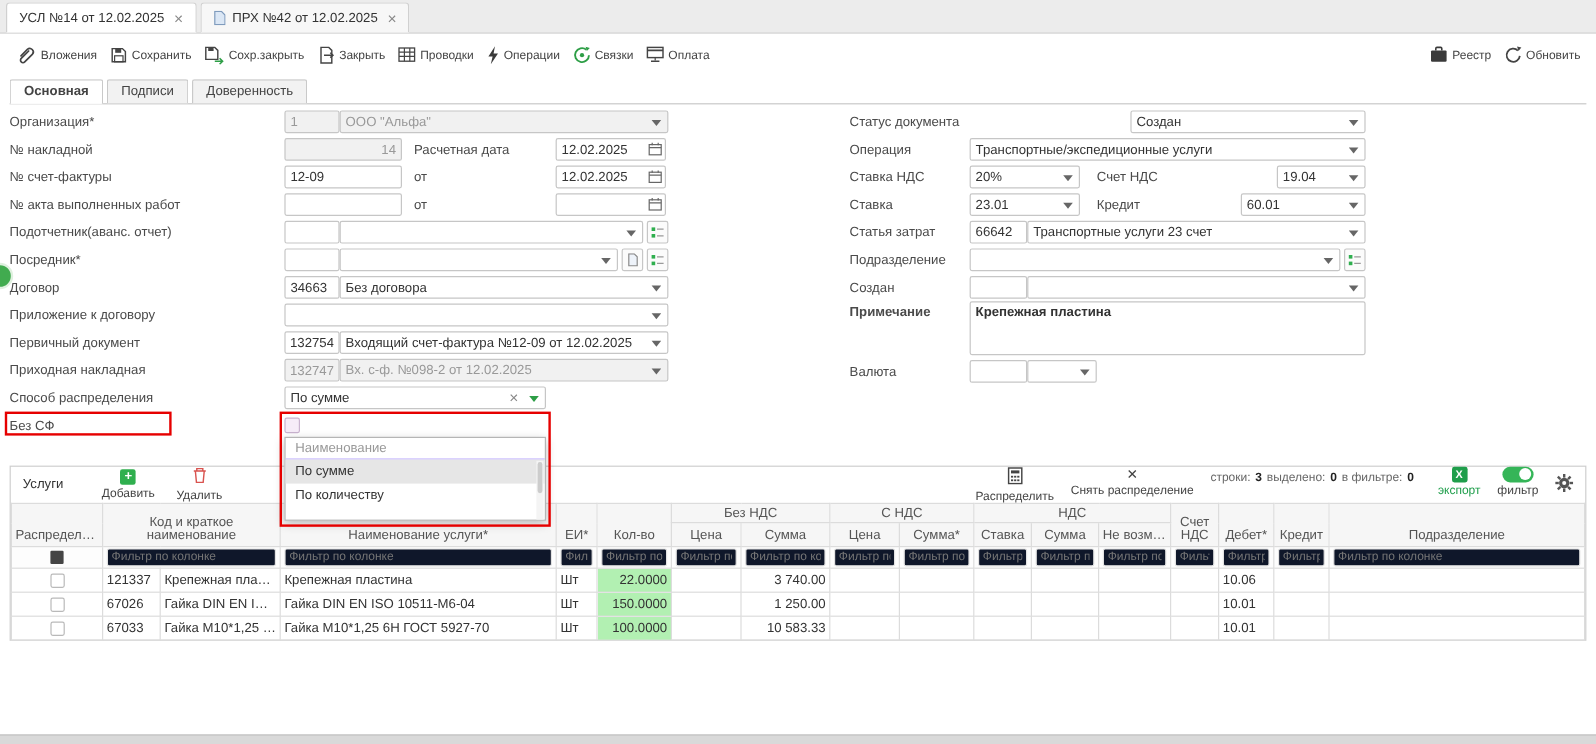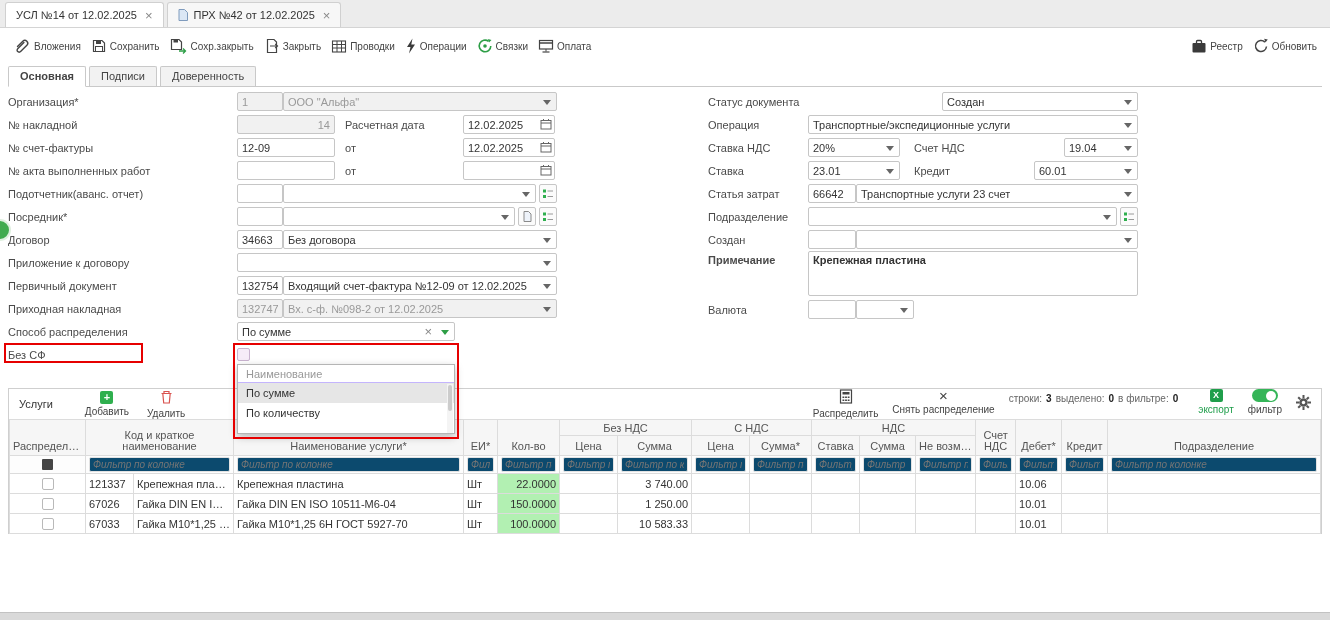--- a/index.html
+++ b/index.html
@@ -72,21 +72,21 @@
   .gear { margin-top:6px; cursor:pointer; display:flex; }
   .xglyph { font-size:15px; line-height:13px; color:#444; }
 
   table.grid { border-collapse:collapse; width:100%; table-layout:fixed; }
   .grid th, .grid td { border:1px solid #dcdcdc; padding:0 3px; overflow:hidden; white-space:nowrap; text-overflow:ellipsis; font-weight:normal; }
   .grid thead th { background:#f6f6f6; color:#555; text-align:center; }
   .grid .grp th { height:16px; }
   .grid .cols th { height:20px; }
   .grid th.span2 { vertical-align:bottom; padding-bottom:3px; white-space:normal; line-height:11px; }
   .filter-row td { height:18px; background:#fdfdfd; }
-  .filter-row input { width:100%; height:15px; border:1px solid #e2e2e2; border-radius:2px; font:inherit; font-size:10px; font-style:italic; color:#aaa; padding:0 3px; outline:none; background:#0c4a6e; }
+  .filter-row input { width:100%; height:15px; border:1px solid #e2e2e2; border-radius:2px; font:inherit; font-size:10px; color:#aaa; padding:0 3px; outline:none; background:#0f172a; }
   .grid tbody td { height:20px; color:#333; }
   .cb { width:12px; height:12px; border:1px solid #b9b9b9; border-radius:2px; background:#fff; margin:0 auto; }
   .cb-all { width:11px; height:11px; background:#454545; border-radius:1px; margin:0 auto; }
   td.num { text-align:right; }
   td.qty { background:#b2f0b2; text-align:right; }
 
   
   .popup { position:absolute; left:237px; top:364px; width:218px; height:70px; background:#fff; border:1px solid #b5b5b5; box-shadow:0 3px 8px rgba(0,0,0,.25); z-index:40; }
   .popup-header { height:18px; line-height:18px; padding:0 8px; color:#999; border-bottom:1px solid #c4b5fd; }
   .popup-item { height:20px; line-height:20px; padding:0 8px; cursor:pointer; }

